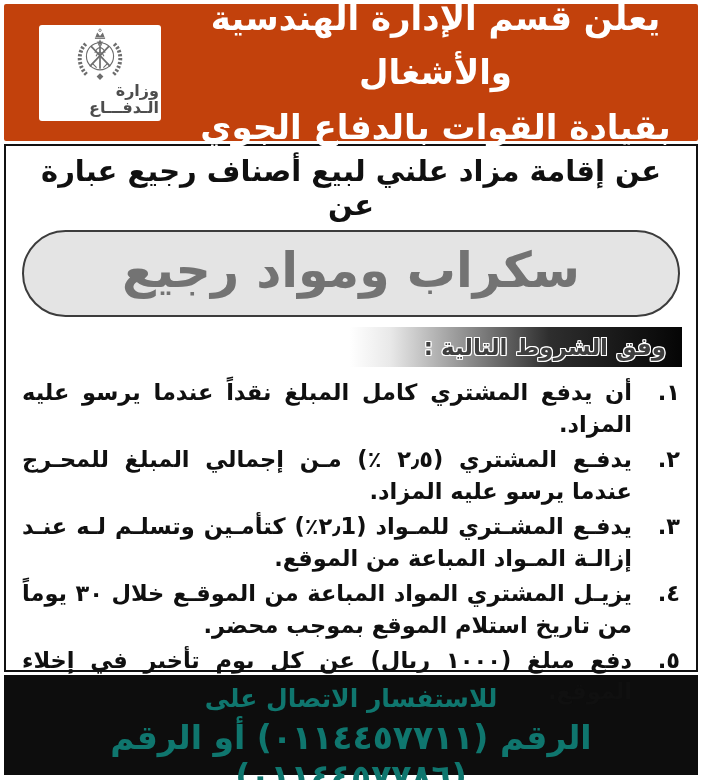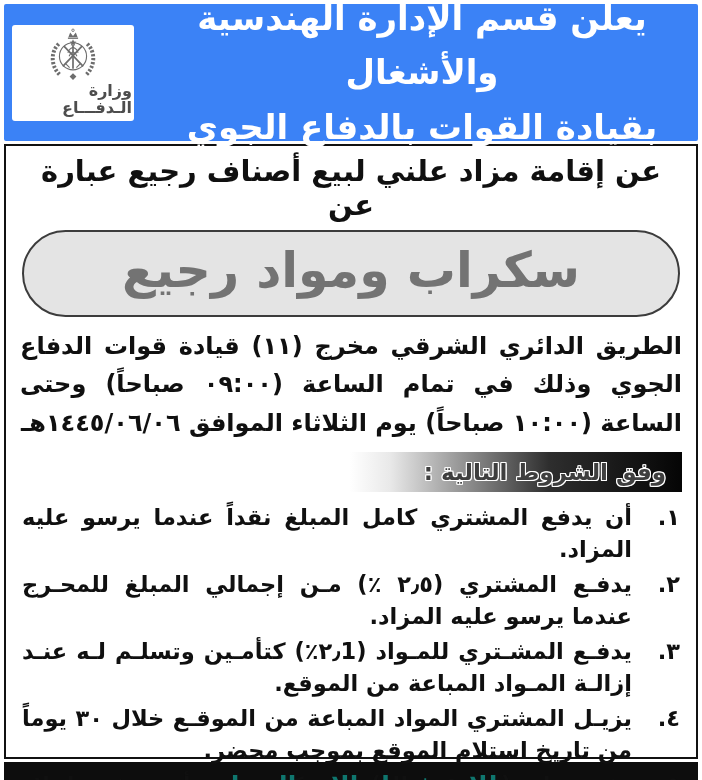--- a/index.html
+++ b/index.html
@@ -3,35 +3,35 @@
 <meta charset="utf-8">
 <style>
   html,body{margin:0;padding:0;background:#fff;}
   .page{
     width:702px;height:780px;box-sizing:border-box;background:#fff;
     padding:4px;font-family:"DejaVu Sans",sans-serif;font-weight:bold;
     direction:rtl;overflow:hidden;
   }
   
   .header{
-    background:#3b82f6;height:137px;box-sizing:border-box;
+    background:#c2410c;height:137px;box-sizing:border-box;
     display:flex;align-items:center;padding:6px 8px;border-radius:2px;gap:20px;
   }
   .header-title{flex:1;text-align:center;color:#fff;font-size:34px;line-height:1.6;}
   .logo{
     width:122px;height:96px;background:#fff;border-radius:3px;flex:none;
     display:flex;flex-direction:column;align-items:center;justify-content:flex-start;
-    box-sizing:border-box;padding:3px 2px 4px;
+    box-sizing:border-box;padding:3px 2px 4px;margin-left:27px;
   }
   .logo svg{display:block;}
   .logo-ar{font-size:16px;color:#4d4d4d;line-height:1.05;}
   .logo-en{font-size:9px;color:#1c1c1c;letter-spacing:.2px;line-height:1.2;}
   
   .body-box{
-    border:2px solid #111;margin-top:3px;height:615px;box-sizing:border-box;
+    border:2px solid #111;margin-top:3px;height:528px;box-sizing:border-box;
     padding:6px 12px 4px;color:#101010;
   }
   .intro{text-align:center;font-size:29px;margin:2px 0 8px;}
   .pill{
     background:#e4e4e4;border:2px solid #3c3c3c;border-radius:48px;
     text-align:center;font-size:49px;color:#737373;
     padding:10px 0 16px;margin:0 4px 10px;
   }
   .details{font-size:24px;text-align:justify;line-height:1.6;margin:0 2px 10px;}
   .cond-bar{
@@ -90,21 +90,20 @@
           <path d="M50,20 L51.8,24 L56,24.5 L52.8,27.3 L53.8,31.5 L50,29.2 L46.2,31.5 L47.2,27.3 L44,24.5 L48.2,24 Z" fill="#6d6d6d" stroke="none"></path>
         </g>
       </svg>
       <div class="logo-ar">وزارة الـدفـــاع</div>
     </div>
   </div>
 
   <div class="body-box">
     <div class="intro">عن إقامة مزاد علني لبيع أصناف رجيع عبارة عن</div>
     <div class="pill">سكراب ومواد رجيع</div>
-    <p class="details">الطريق الدائري الشرقي مخرج (١١) قيادة قوات الدفاع الجوي وذلك في تمام الساعة (٠٩:٠٠ صباحاً) وحتى الساعة (١٠:٠٠ صباحاً) يوم الثلاثاء الموافق ١٤٤٥/٠٦/٠٦هـ</p>
     <div class="cond-bar">
       <span>وفق الشروط التالية :</span>
     </div>
     <div class="conds">
         <div class="cond-row">
         <div class="cond-num">١.</div>
         <div class="cond-text">أن يدفع المشتري كامل المبلغ نقداً عندما يرسو عليه المزاد.</div>
       </div>
         <div class="cond-row">
         <div class="cond-num">٢.</div>

